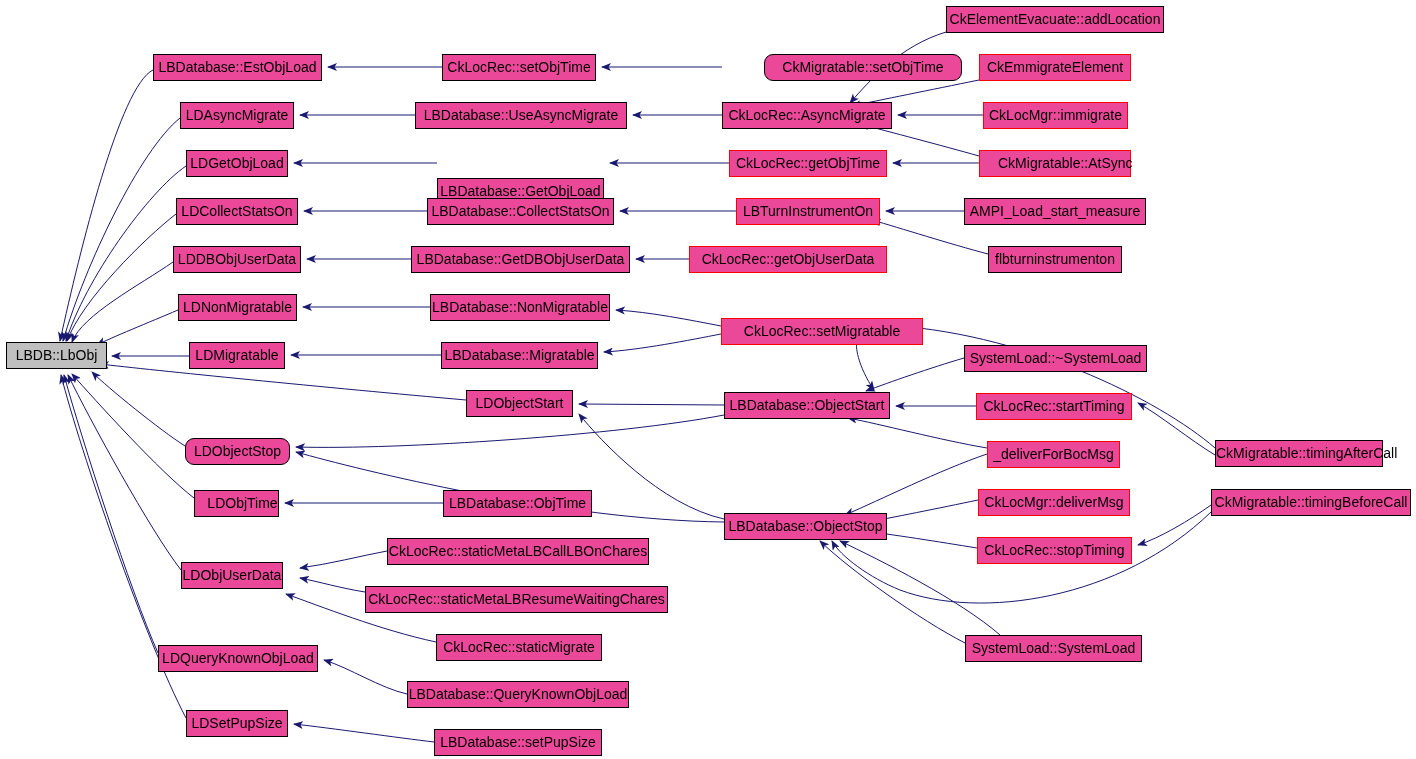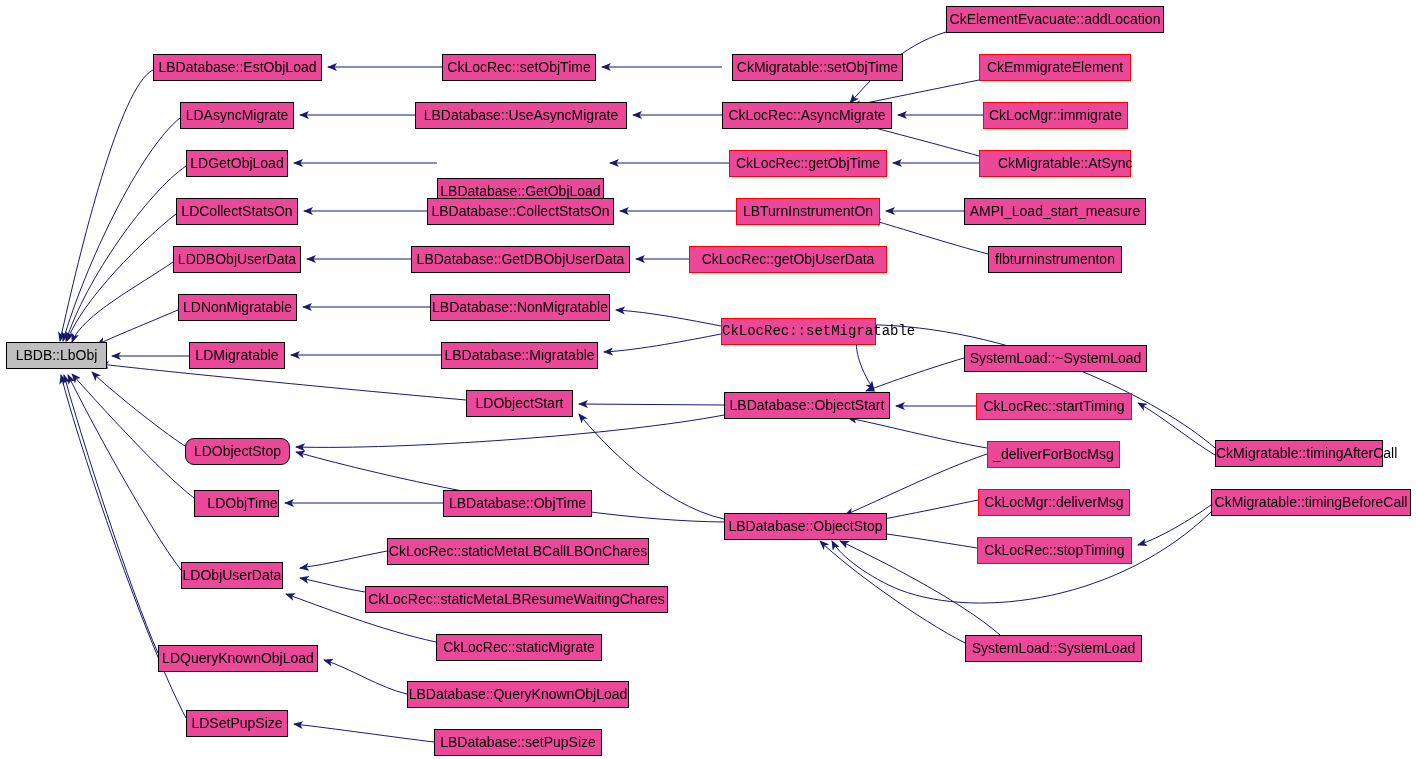--- a/index.html
+++ b/index.html
@@ -101,26 +101,26 @@
       <div class="node" style="left: 437px; top: 150px; width: 167px; margin-top: 28px;">LBDatabase::GetObjLoad</div>
       <div class="node" style="left: 427px; top: 198px; width: 187px;">LBDatabase::CollectStatsOn</div>
       <div class="node" style="left: 411px; top: 246px; width: 219px;">LBDatabase::GetDBObjUserData</div>
       <div class="node" style="left: 430px; top: 294px; width: 180px;">LBDatabase::NonMigratable</div>
       <div class="node" style="left: 441px; top: 342px; width: 157px;">LBDatabase::Migratable</div>
       <div class="node" style="left: 443px; top: 490px; width: 149px;">LBDatabase::ObjTime</div>
       <div class="node" style="left: 724px; top: 392px; width: 166px;">LBDatabase::ObjectStart</div>
       <div class="node" style="left: 724px; top: 513px; width: 163px;">LBDatabase::ObjectStop</div>
       <div class="node" style="left: 407px; top: 681px; width: 222px;">LBDatabase::QueryKnownObjLoad</div>
       <div class="node" style="left: 434px; top: 729px; width: 168px;">LBDatabase::setPupSize</div>
-      <div class="node" style="left: 732px; top: 54px; width: 171px;">CkMigratable::setObjTime</div>
+      <div class="node" style="left: 764px; top: 54px; width: 198px; border-radius: 9px;">CkMigratable::setObjTime</div>
       <div class="node" style="left: 722px; top: 102px; width: 170px;">CkLocRec::AsyncMigrate</div>
       <div class="node red" style="left: 729px; top: 150px; width: 158px;">CkLocRec::getObjTime</div>
       <div class="node red" style="left: 736px; top: 198px; width: 144px;">LBTurnInstrumentOn</div>
       <div class="node red" style="left: 689px; top: 246px; width: 198px;">CkLocRec::getObjUserData</div>
-      <div class="node red" style="left: 721px; top: 318px; width: 155px; font-family: Liberation Mono, monospace;">CkLocRec::setMigratable</div>
+      <div class="node red" style="left: 721px; top: 318px; width: 202px;">CkLocRec::setMigratable</div>
       <div class="node" style="left: 946px; top: 6px; width: 218px;">CkElementEvacuate::addLocation</div>
       <div class="node red" style="left: 979px; top: 54px; width: 152px;">CkEmmigrateElement</div>
       <div class="node red" style="left: 983px; top: 102px; width: 145px;">CkLocMgr::immigrate</div>
       <div class="node red" style="left: 979px; top: 150px; width: 152px; padding-left: 18px;">CkMigratable::AtSync</div>
       <div class="node" style="left: 964px; top: 198px; width: 182px;">AMPI_Load_start_measure</div>
       <div class="node" style="left: 988px; top: 246px; width: 134px;">flbturninstrumenton</div>
       <div class="node" style="left: 964px; top: 345px; width: 183px;">SystemLoad::~SystemLoad</div>
       <div class="node red" style="left: 976px; top: 393px; width: 156px;">CkLocRec::startTiming</div>
       <div class="node red" style="left: 987px; top: 441px; width: 133px;">_deliverForBocMsg</div>
       <div class="node red" style="left: 978px; top: 489px; width: 152px;">CkLocMgr::deliverMsg</div>

